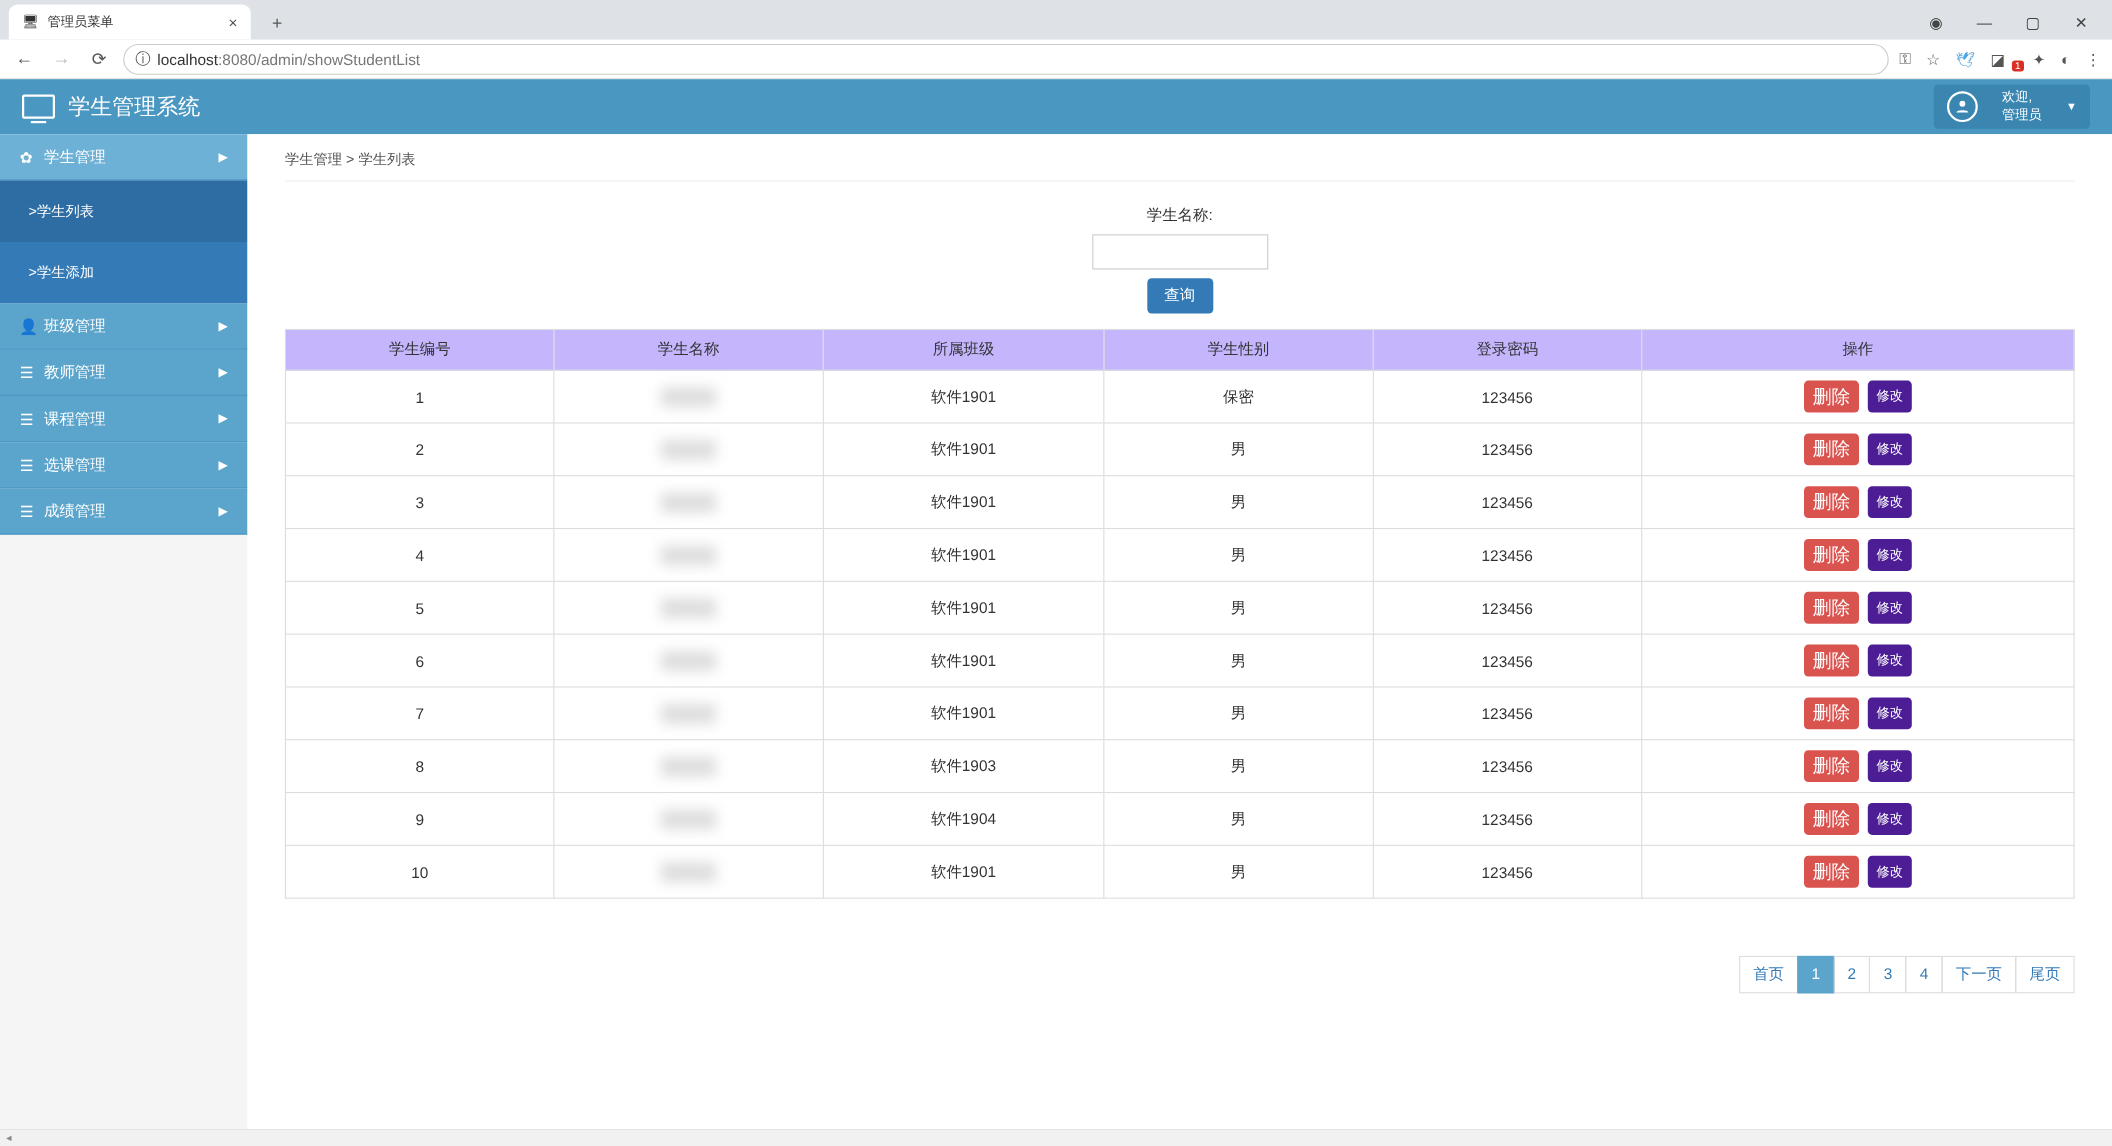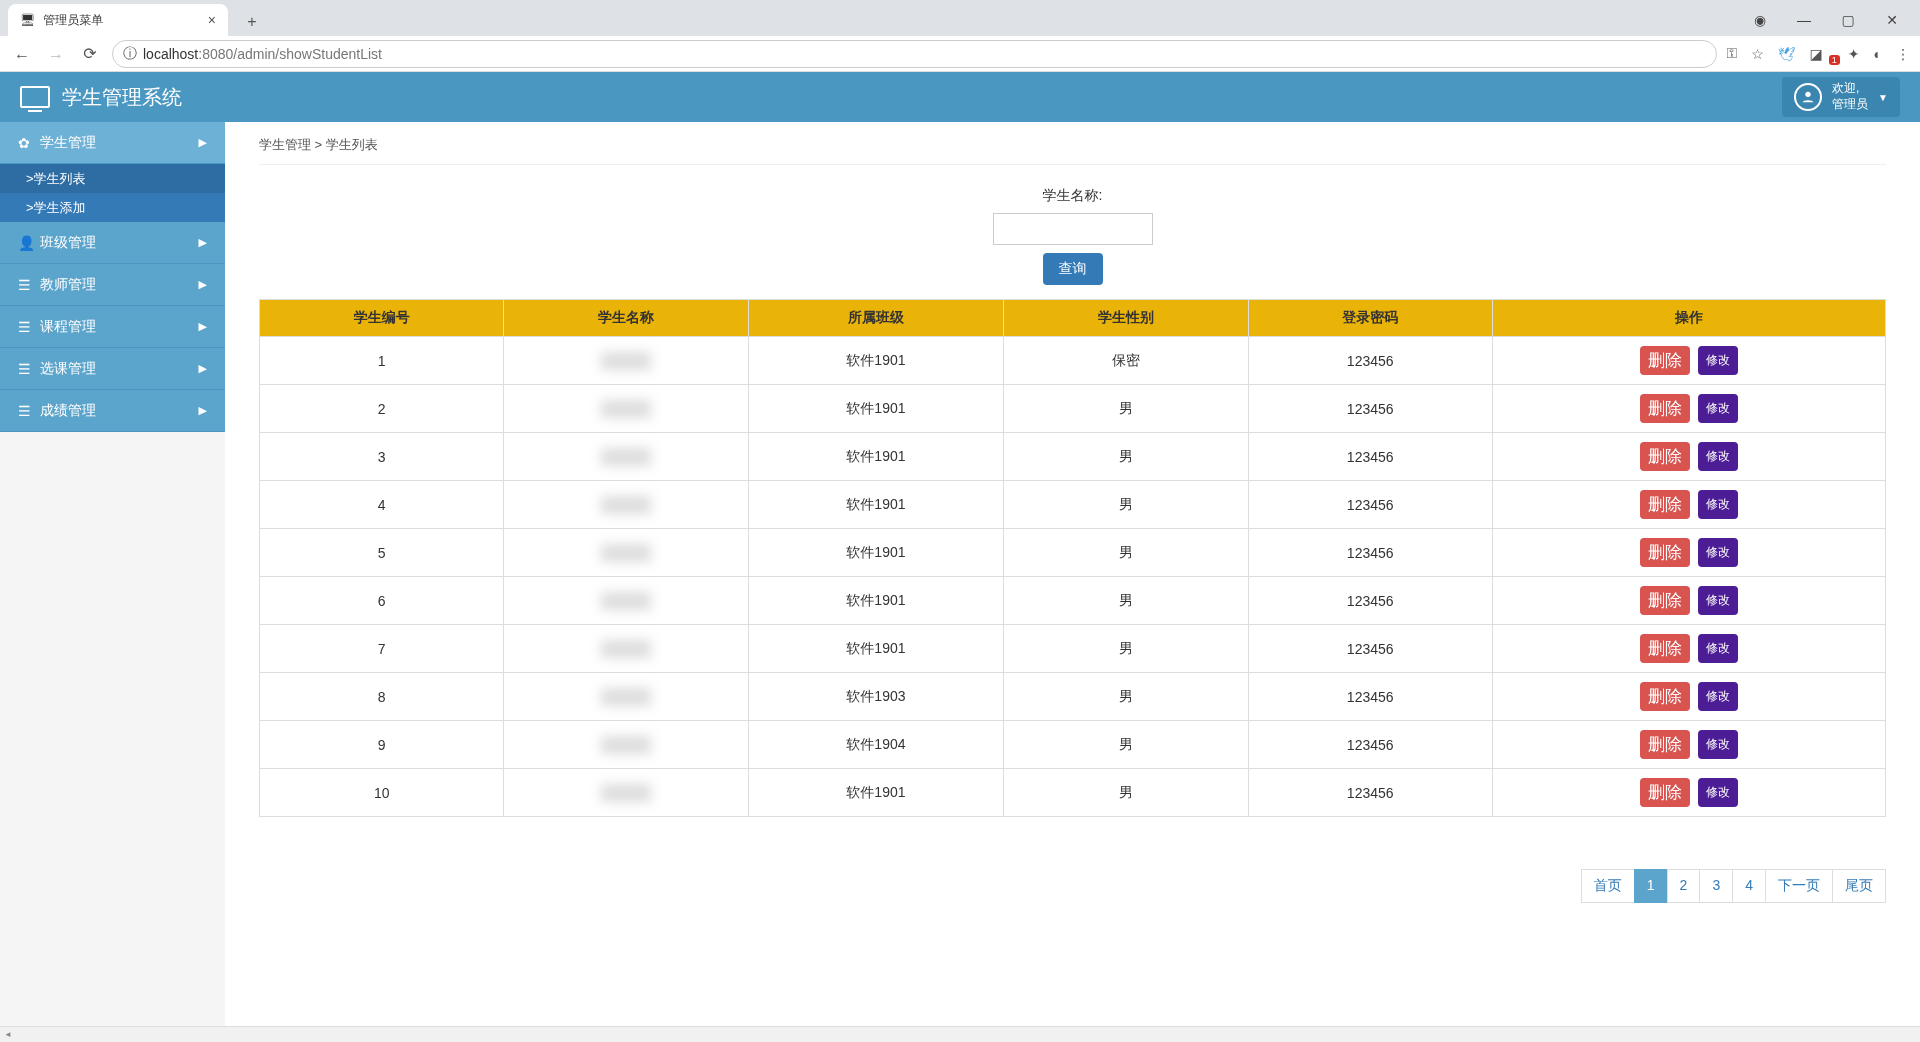--- a/index.html
+++ b/index.html
@@ -20,50 +20,50 @@
 .addr-bar .path { color: #777; }
 .right-icons { display: flex; align-items: center; gap: 14px; color: #555; }
 .right-icons span { cursor: pointer; position: relative; }
 .badge-1 { position: absolute; bottom: -4px; right: -6px; background: #d93025; color: #fff; font-size: 9px; padding: 0 3px; border-radius: 3px; }
 
 
 .app-header { background: #4a97c2; color: #fff; display: flex; align-items: center; height: 50px; padding: 0 20px; }
 .app-title { display: flex; align-items: center; gap: 12px; font-size: 20px; }
 .monitor-ico { width: 30px; height: 22px; border: 2px solid #fff; border-radius: 2px; position: relative; }
 .monitor-ico::after { content: ""; position: absolute; bottom: -6px; left: 50%; transform: translateX(-50%); width: 14px; height: 2px; background: #fff; }
-.user-box { margin-left: auto; background: #3a86b0; border-radius: 4px; padding: 4px 12px; display: flex; align-items: center; gap: 10px; cursor: pointer; }
+.user-box { margin-left: auto; background: #3a86b0; border-radius: 4px; padding: 4px 12px; display: flex; align-items: center; gap: 22px; cursor: pointer; }
 .avatar-ico { width: 28px; height: 28px; border: 2px solid #fff; border-radius: 50%; display: flex; align-items: center; justify-content: center; position: relative; }
 .avatar-ico svg { width: 16px; height: 16px; fill: #fff; }
 .user-text { font-size: 12px; line-height: 1.3; }
 .caret { font-size: 10px; }
 
 
 .main { display: flex; min-height: calc(100vh - 122px); }
 .sidebar { width: 225px; background: #f5f5f5; }
 .side-item { background: #5ba4cc; color: #fff; padding: 0 18px; height: 42px; display: flex; align-items: center; cursor: pointer; border-bottom: 1px solid #4a97c2; font-size: 14px; }
 .side-item.expanded { background: #6eb1d6; }
 .side-item .arrow { margin-left: auto; font-size: 11px; }
-.side-sub { background: #337ab7; color: #fff; padding: 0 26px; height: 29px; display: flex; align-items: center; cursor: pointer; font-size: 13px; }
+.side-sub { background: #337ab7; color: #fff; padding: 0 26px; height: 56px; display: flex; align-items: center; cursor: pointer; font-size: 13px; }
 .side-sub.active { background: #2e6da4; }
 .side-ico { margin-right: 8px; width: 14px; display: inline-block; }
 
 .content { flex: 1; padding: 14px 34px; background: #fff; }
 .breadcrumb { font-size: 13px; color: #555; padding-bottom: 10px; }
 hr.sep { border: none; border-top: 1px solid #eee; margin-bottom: 22px; }
 .search-row { display: flex; align-items: center; gap: 8px; margin-bottom: 14px; flex-direction: column; }
 .search-row label { font-size: 14px; }
 .search-row input { height: 32px; width: 160px; border: 1px solid #ccc; padding: 0 8px; }
 .btn { display: inline-flex; align-items: center; justify-content: center; border: none; border-radius: 4px; cursor: pointer; color: #fff; font-size: 14px; }
 .btn-primary { background: #337ab7; height: 32px; padding: 0 16px; }
 .btn-danger { background: #d9534f; font-size: 17px; padding: 3px 8px; }
 .btn-warning { background: #4c1d95; font-size: 12px; padding: 3px 8px; }
 
 table { width: 100%; border-collapse: collapse; }
 table th, table td { border: 1px solid #ddd; text-align: center; padding: 9px 6px; font-size: 14px; }
-table th { background: #eab308; font-weight: bold; }
+table th { background: #c4b5fd; font-weight: normal; }
 .name-blur { filter: blur(6px); background: #ddd; width: 50px; height: 18px; margin: 0 auto; }
 .actions-cell { display: flex; gap: 8px; justify-content: center; }
 
 .pagination { display: flex; justify-content: flex-end; gap: 0; margin-top: 52px; }
 .page-btn { border: 1px solid #ddd; padding: 7px 12px; color: #337ab7; cursor: pointer; font-size: 14px; margin-left: -1px; }
 .page-btn.active { background: #5ba4cc; color: #fff; border-color: #5ba4cc; }
 
 .hscroll { height: 16px; background: #f1f1f1; border-top: 1px solid #ddd; position: fixed; bottom: 0; left: 0; right: 0; display: flex; align-items: center; }
 .hscroll::before { content: "◄"; font-size: 8px; color: #888; padding: 0 4px; }
 </style>

